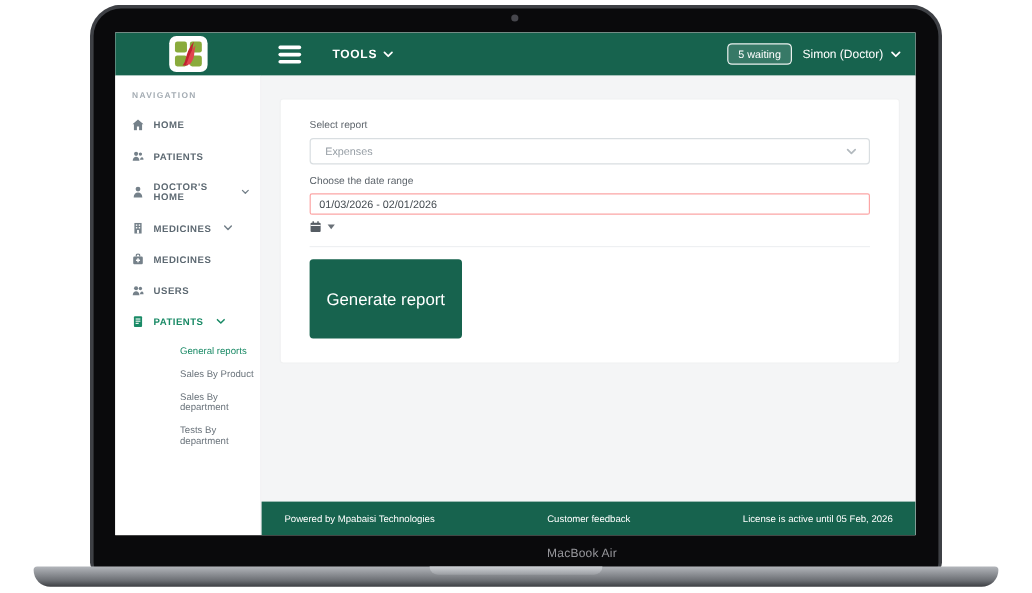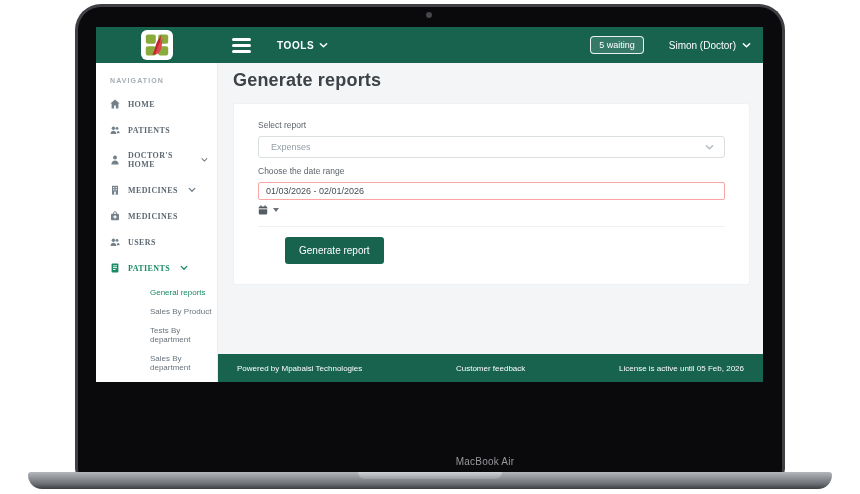--- a/index.html
+++ b/index.html
@@ -13,42 +13,42 @@
   .webcam { position:absolute; left:426px; top:12px; width:6px; height:6px; border-radius:50%; background:#46464c; }
   .mac-label { position:absolute; left:75px; top:456px; width:820px; text-align:center;
                color:#97979c; font-size:10px; letter-spacing:.2px; }
   .base { position:absolute; left:28px; top:472px; width:804px; height:17px;
           background:linear-gradient(#b4b7bc, #85888d 45%, #6b6e73 70%, #3c3e42 100%);
           border-radius:3px 3px 14px 14px; }
   .base-notch { position:absolute; left:358px; top:472px; width:144px; height:7px;
                 background:linear-gradient(#d0d3d7,#9a9da2); border-radius:0 0 8px 8px; }
 
   
-  .screen { position:absolute; left:96px; top:27px; width:667px; height:355px;
+  .screen { position:absolute; left:96px; top:27px; width:667px; height:419px;
             background:#fff; display:flex; flex-direction:column; overflow:hidden; }
 
   
   .topbar { height:36px; flex:0 0 36px; background:var(--primary); display:flex; align-items:center; }
   .logo-wrap { width:122px; display:flex; justify-content:center; align-items:center; }
   .logo { width:32px; height:30px; background:#fff; border-radius:6px; display:flex; align-items:center; justify-content:center; }
   .hamburger { margin-left:14px; display:flex; flex-direction:column; gap:3px; cursor:pointer; }
   .hamburger span { width:19px; height:3px; background:#fff; border-radius:2px; }
   .tools { margin-left:26px; display:flex; align-items:center; gap:5px; color:#fff;
            font-size:10px; font-weight:700; letter-spacing:.6px; cursor:pointer; }
-  .topbar-right { margin-left:auto; display:flex; align-items:center; gap:25px; padding-right:12px; }
+  .topbar-right { margin-left:auto; display:flex; align-items:center; gap:9px; padding-right:12px; }
   .badge { border:1px solid rgba(255,255,255,.9); background:rgba(255,255,255,.14); color:#fff;
            font-size:9px; padding:3px 8px; border-radius:4px; }
   .user { display:flex; align-items:center; gap:6px; color:#fff; font-size:10px; cursor:pointer; }
 
   
   .body-row { flex:1; display:flex; min-height:0; }
   .sidebar { width:122px; flex:0 0 122px; background:#fff; box-shadow:inset -1px 0 0 #ececee; padding-top:14px; }
   .nav-label { font-size:7px; font-weight:700; letter-spacing:1.1px; color:#a4acb3; margin:0 0 7px 14px; }
   .nav-item { display:flex; align-items:center; gap:8px; padding:8px 10px 8px 14px;
-              color:#5d6972; font-size:8px; font-weight:700; letter-spacing:.4px; cursor:pointer;font-family:Liberation Serif, serif; }
+              color:#5d6972; font-size:8px; font-weight:700; letter-spacing:.4px; cursor:pointer; }
   .nav-item .ic { width:10px; height:10px; color:#75818a; flex:0 0 10px; }
   .nav-item .chev { width:8px; height:8px; color:#75818a; margin-left:2px; }
   .nav-item.active { color:var(--green-text); }
   .nav-item.active .ic, .nav-item.active .chev { color:var(--green-text); }
   .submenu { padding:2px 0 0 32px; }
   .sub-item { font-size:8px; color:#6a737b; padding:5px 0; cursor:pointer;margin-left:22px; }
   .sub-item.active { color:var(--green-text); }
 
   
   .main { flex:1; background:#f4f5f6; display:flex; flex-direction:column; min-width:0; }
@@ -60,22 +60,22 @@
             display:flex; align-items:center; justify-content:space-between; padding:0 10px 0 12px;
             font-size:9px; color:#959da4; cursor:pointer; margin-bottom:8px; }
   .select .chev { width:9px; height:9px; color:#b3babf; }
   .text-input { height:18px; border:1px solid #fca5a5; border-radius:2px; background:#fff;
                 display:flex; align-items:center; padding:0 7px; font-size:9px; color:#454c52; }
   .cal-row { display:flex; align-items:center; gap:5px; margin-top:5px; color:#555c63; cursor:pointer; }
   .cal-row .cal { width:10px; height:10px; }
   .caret-down { width:0; height:0; border-left:3.5px solid transparent; border-right:3.5px solid transparent;
                 border-top:4px solid #6a7178; }
   .divider { border-top:1px solid #eef0f2; margin:11px 0 10px; }
-  .gen-btn { display:inline-block; background:var(--primary); color:#fff; font-size:10px;
-             padding:8px 14px; border-radius:3px; border:none; cursor:pointer; font-family:inherit;margin-left:27px; }
+  .gen-btn { display:inline-block; background:var(--primary); color:#fff; font-size:14px;
+             padding:25px 14px; border-radius:3px; border:none; cursor:pointer; font-family:inherit; }
 
   
   .footer { margin-top:auto; height:28px; flex:0 0 28px; background:var(--primary);
             display:flex; align-items:center; justify-content:space-between; padding:0 19px;
             color:#fff; font-size:8px; }
   .footer .mid { cursor:pointer; }
 </style>
 </head>
 <body>
 
@@ -225,28 +225,27 @@
             </svg>
           <span>PATIENTS</span>
           <svg class="chev" viewBox="0 0 10 10">
               <use href="#i-chevron"></use>
             </svg>
         </div>
 
         <div class="submenu">
           <div class="sub-item active">General reports</div>
           <div class="sub-item">Sales By Product</div>
+          <div class="sub-item">Sales By department</div>
           <div class="sub-item">Tests By department</div>
-          <div class="sub-item">Sales By department</div>
         </div>
       </nav>
 
       <section class="main">
         <div class="main-scroll">
-          <h1 class="page-title">Generate reports</h1>
 
           <div class="card">
             <div class="field-label">Select report</div>
             <div class="select">
               <span>Expenses</span>
               <svg class="chev" viewBox="0 0 10 10">
                   <use href="#i-chevron"></use>
                 </svg>
             </div>
 

